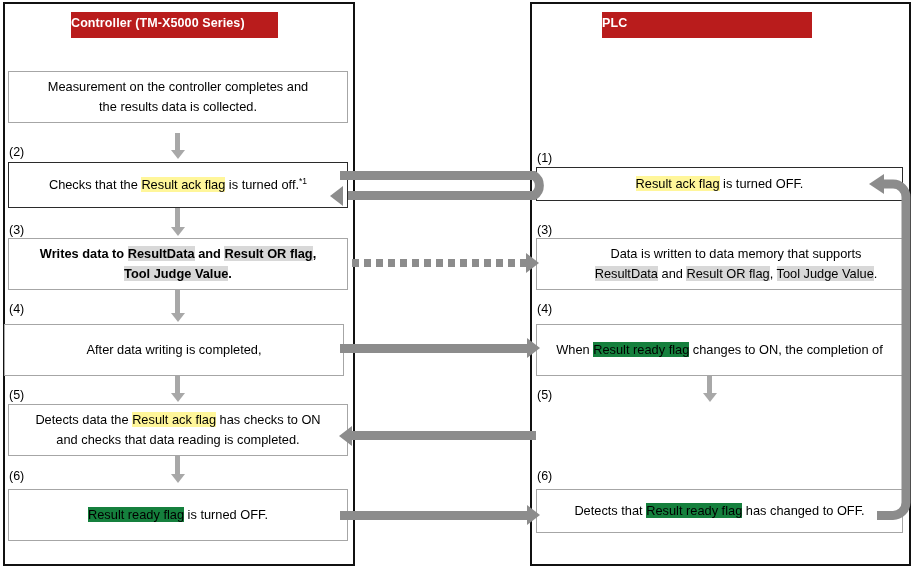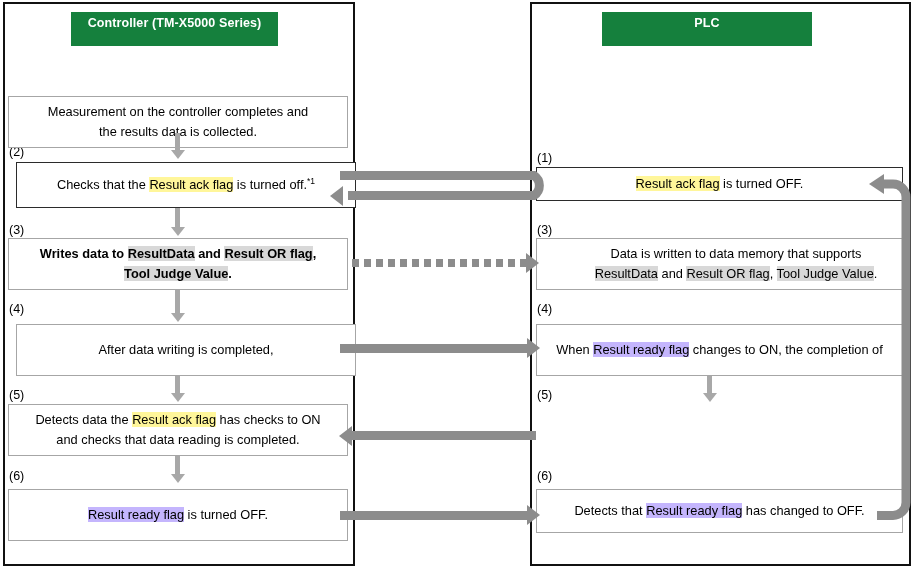--- a/index.html
+++ b/index.html
@@ -18,28 +18,27 @@
     border:2px solid #111;
     background:#fff;
     box-sizing:border-box;
   }
   .lane.left{left:3px;width:352px;}
   .lane.right{left:530px;width:381px;}
 
   
   .lane-head{
     position:absolute;
-    background:#15803d;
+    background:#b91c1c;
     color:#fff;
     font-weight:bold;
     font-size:12.5px;
     letter-spacing:.1px;
-    text-align:center;
     line-height:22px;
-    height:34px;
+    height:26px;
     box-sizing:border-box;
   }
   .lane-head.left{left:71px;top:12px;width:207px;}
   .lane-head.right{left:602px;top:12px;width:210px;}
 
   
   .box{
     position:absolute;
     border:1px solid #a6a6a6;
     background:#fff;
@@ -60,21 +59,21 @@
   
   .idx{
     position:absolute;
     font-size:12.5px;
     line-height:13px;
     color:#000;
   }
 
   
   .hl-y{background:#fff69a;}
-  .hl-b{background:#c4b5fd;}
+  .hl-b{background:#15803d;}
   .hl-g{background:#d8d8d8;}
   sup.fn{font-size:8.5px;vertical-align:super;line-height:0;}
 
   
   .vbar{position:absolute;background:#a8a8a8;width:5px;}
   .vhead{
     position:absolute;width:0;height:0;
     border-left:7px solid transparent;
     border-right:7px solid transparent;
     border-top:9px solid #a8a8a8;
@@ -117,35 +116,35 @@
   <div class="idx" style="left:9px;top:303px;">(4)</div>
   <div class="idx" style="left:9px;top:389px;">(5)</div>
   <div class="idx" style="left:9px;top:470px;">(6)</div>
 
   <div class="idx" style="left:537px;top:152px;">(1)</div>
   <div class="idx" style="left:537px;top:224px;">(3)</div>
   <div class="idx" style="left:537px;top:303px;">(4)</div>
   <div class="idx" style="left:537px;top:389px;">(5)</div>
   <div class="idx" style="left:537px;top:470px;">(6)</div>
 
-  <div class="box" style="left:8px;top:96px;width:340px;height:52px;">
+  <div class="box" style="left:8px;top:71px;width:340px;height:52px;">
       <div class="ln"><span>Measurement on the controller completes and</span></div>
       <div class="ln"><span>the results data is collected.</span></div>
     </div>
 
-  <div class="box dark" style="left:16px;top:162px;width:340px;height:46px;">
+  <div class="box dark" style="left:8px;top:162px;width:340px;height:46px;">
       <div class="ln"><span>Checks that the </span><span class="hl-y">Result ack flag</span><span> is turned off.</span><sup class="fn">*1</sup></div>
     </div>
 
   <div class="box" style="left:8px;top:238px;width:340px;height:52px;font-weight:bold;">
       <div class="ln"><span>Writes data to </span><span class="hl-g">ResultData</span><span> and </span><span class="hl-g">Result OR flag</span><span>,</span></div>
       <div class="ln"><span class="hl-g">Tool Judge Value</span><span>.</span></div>
     </div>
 
-  <div class="box" style="left:16px;top:324px;width:340px;height:52px;gap:23px;">
+  <div class="box" style="left:4px;top:324px;width:340px;height:52px;gap:23px;">
       <div class="ln"><span>After data writing is completed,</span></div>
     </div>
 
   <div class="box" style="left:8px;top:404px;width:340px;height:52px;">
       <div class="ln"><span>Detects data the </span><span class="hl-y">Result ack flag</span><span> has checks to ON</span></div>
       <div class="ln"><span>and checks that data reading is completed.</span></div>
     </div>
 
   <div class="box" style="left:8px;top:489px;width:340px;height:52px;">
       <div class="ln"><span class="hl-b">Result ready flag</span><span> is turned OFF.</span></div>

